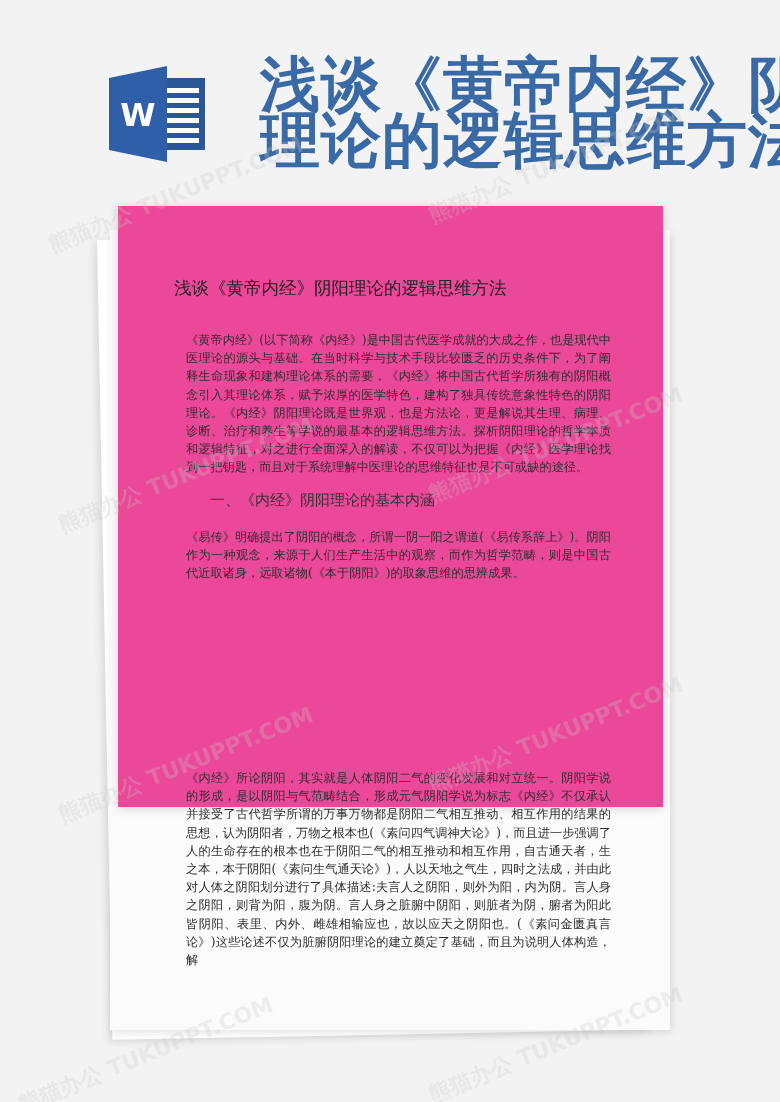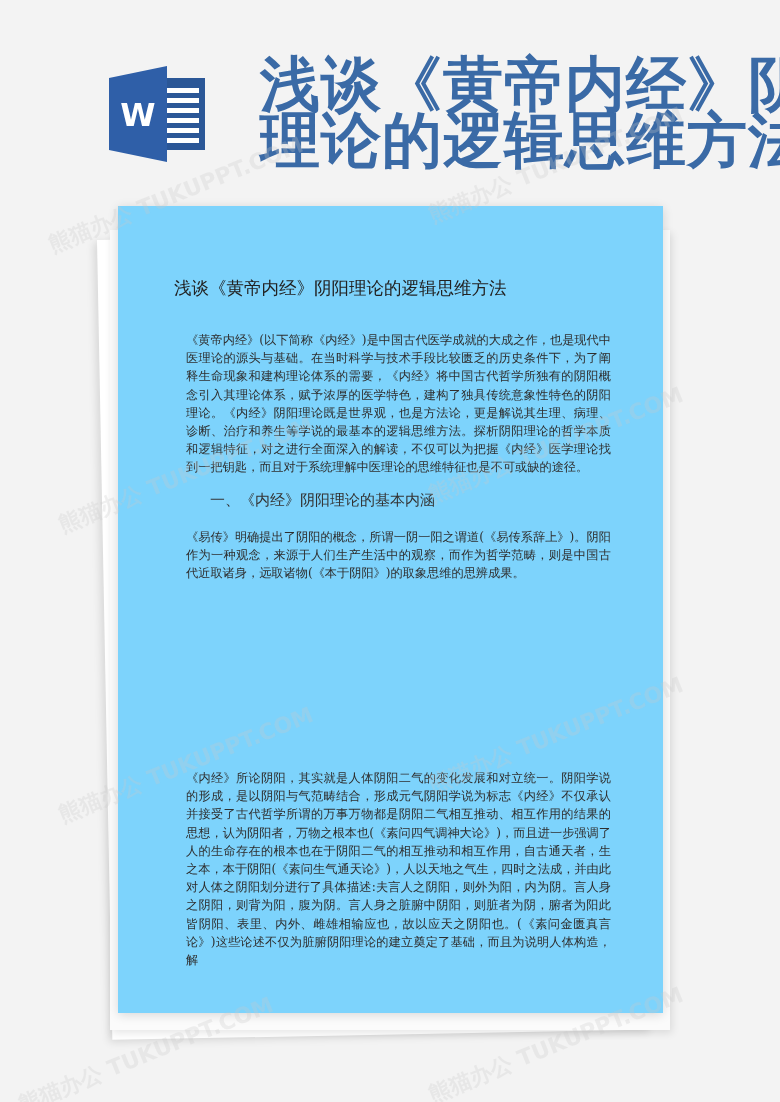--- a/index.html
+++ b/index.html
@@ -23,22 +23,22 @@
       background: #ffffff;
       box-shadow: -3px 2px 8px rgba(0,0,0,0.12);
       transform: rotate(-1.1deg); transform-origin: left top;
     }
     .page-back2 {
       position: absolute; left: 110px; top: 230px; width: 560px; height: 800px;
       background: #fbfbfb;
       box-shadow: 2px 3px 8px rgba(0,0,0,0.10);
     }
     .page {
-      position: absolute; left: 118px; top: 206px; width: 545px; height: 807px;
-      background: #7dd3fc;
+      position: absolute; left: 118px; top: 206px; width: 545px; height: 601px;
+      background: #ec4899;
       box-shadow: 0 2px 10px rgba(0,0,0,0.14);
     }
     .doc-title {
       position: absolute; left: 56px; top: 70px; width: 460px;
       font-size: 17.5px; color: #222; white-space: nowrap;
     }
     .para {
       position: absolute; left: 68px; width: 425px;
       font-size: 12.2px; line-height: 18.2px; color: #2e2e2e;
       text-align: justify; text-justify: inter-character;

